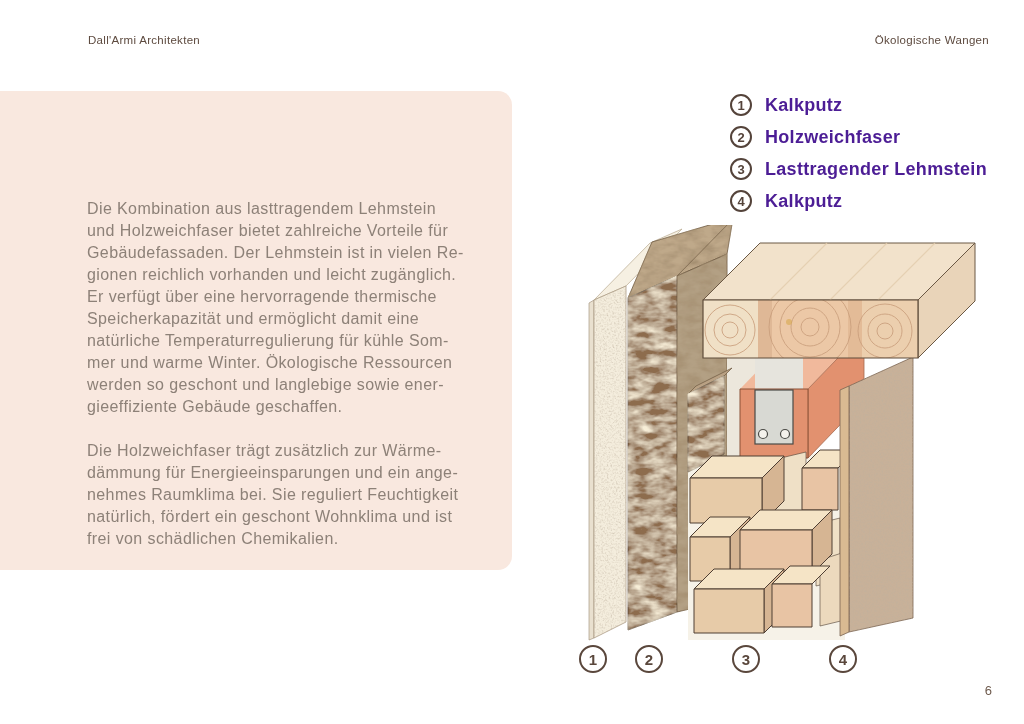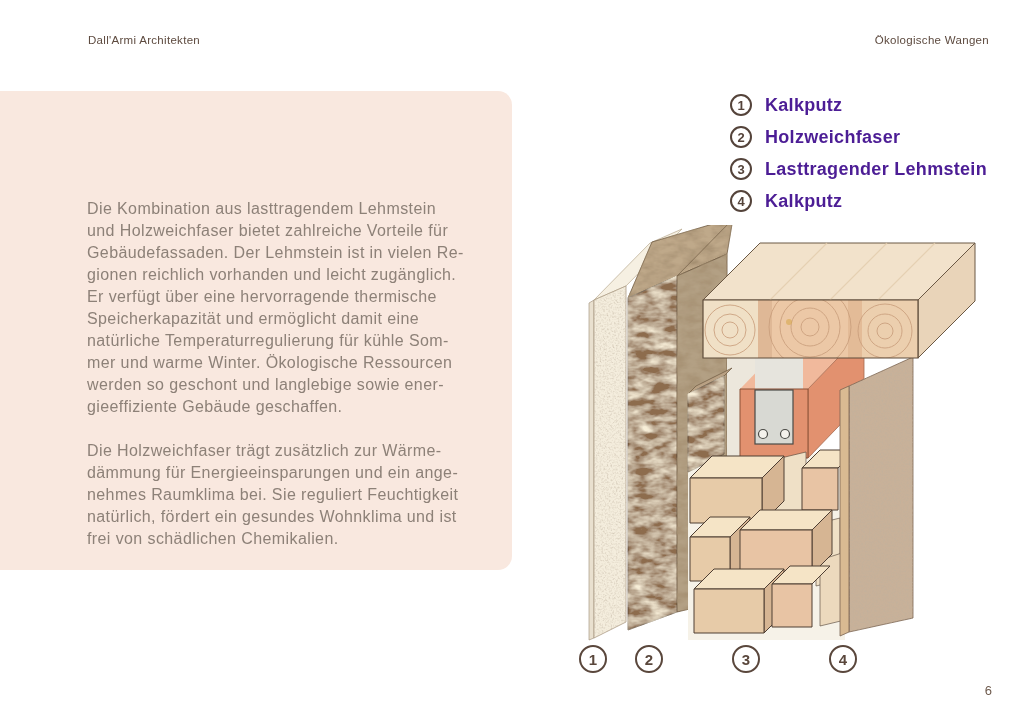--- a/index.html
+++ b/index.html
@@ -52,21 +52,21 @@
 gionen reichlich vorhanden und leicht zugänglich.
 Er verfügt über eine hervorragende thermische
 Speicherkapazität und ermöglicht damit eine
 natürliche Temperaturregulierung für kühle Som-
 mer und warme Winter. Ökologische Ressourcen
 werden so geschont und langlebige sowie ener-
 gieeffiziente Gebäude geschaffen.</p>
     <p>Die Holzweichfaser trägt zusätzlich zur Wärme-
 dämmung für Energieeinsparungen und ein ange-
 nehmes Raumklima bei. Sie reguliert Feuchtigkeit
-natürlich, fördert ein gesundes Wohnklima und ist
+natürlich, fördert ein geschont Wohnklima und ist
 frei von schädlichen Chemikalien.</p>
   </div>
 
   <div class="legend">
     <div class="legend-item">
       <span class="badge">1</span>
       <span class="legend-label">Kalkputz</span>
     </div>
     <div class="legend-item">
       <span class="badge">2</span>

